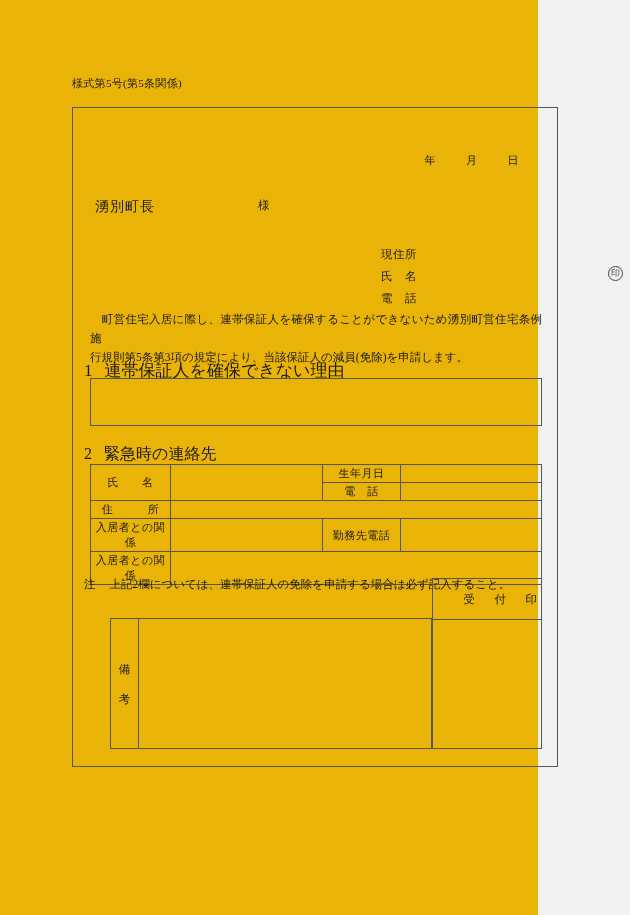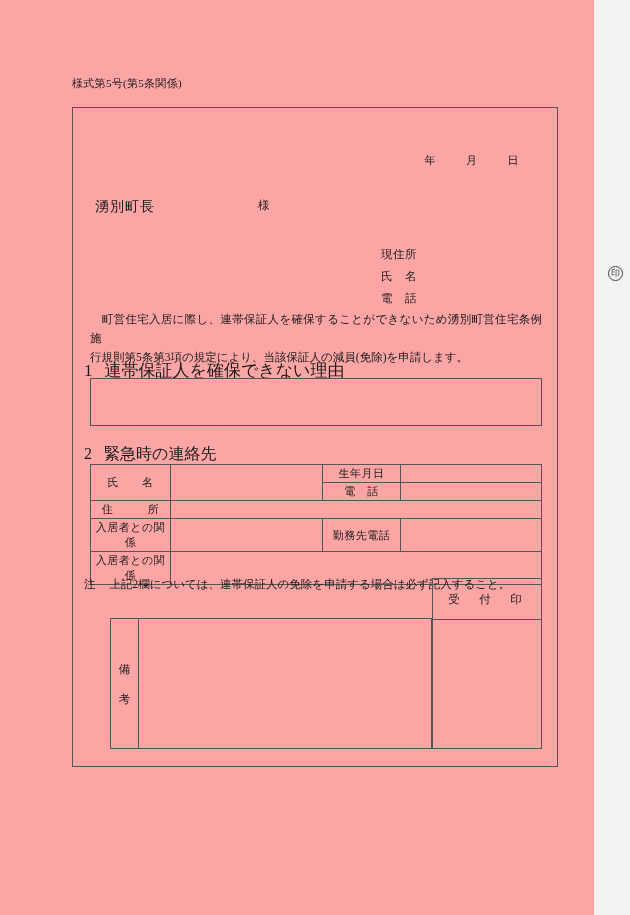--- a/index.html
+++ b/index.html
@@ -8,23 +8,23 @@
   }
   body {
     width: 630px;
     height: 915px;
     background: #f2f2f2;
     font-family: "Liberation Serif", "DejaVu Serif", serif;
     color: #1a1a1a;
   }
   .page {
     position: relative;
-    width: 594px;
+    width: 538px;
     height: 915px;
-    background: #fca5a5;
+    background: #eab308;
     box-sizing: border-box;
   }
   .form-code {
     position: absolute;
     left: 72px;
     top: 76px;
     font-size: 11px;
     letter-spacing: 0.3px;
   }
   .frame {
@@ -171,21 +171,21 @@
     right: 0;
     top: 0;
     width: 110px;
     height: 171px;
     border: 1px solid #555;
     box-sizing: border-box;
   }
   .receipt-stamp .hdr {
     height: 40px;
     line-height: 40px;
-    text-align: center;
+    text-align: right;
     border-bottom: 1px solid #555;
     font-size: 11.5px;
     letter-spacing: 4px;
   }
   .remarks-wrap {
     position: absolute;
     left: 20px;
     top: 40px;
     width: 322px;
     height: 131px;

